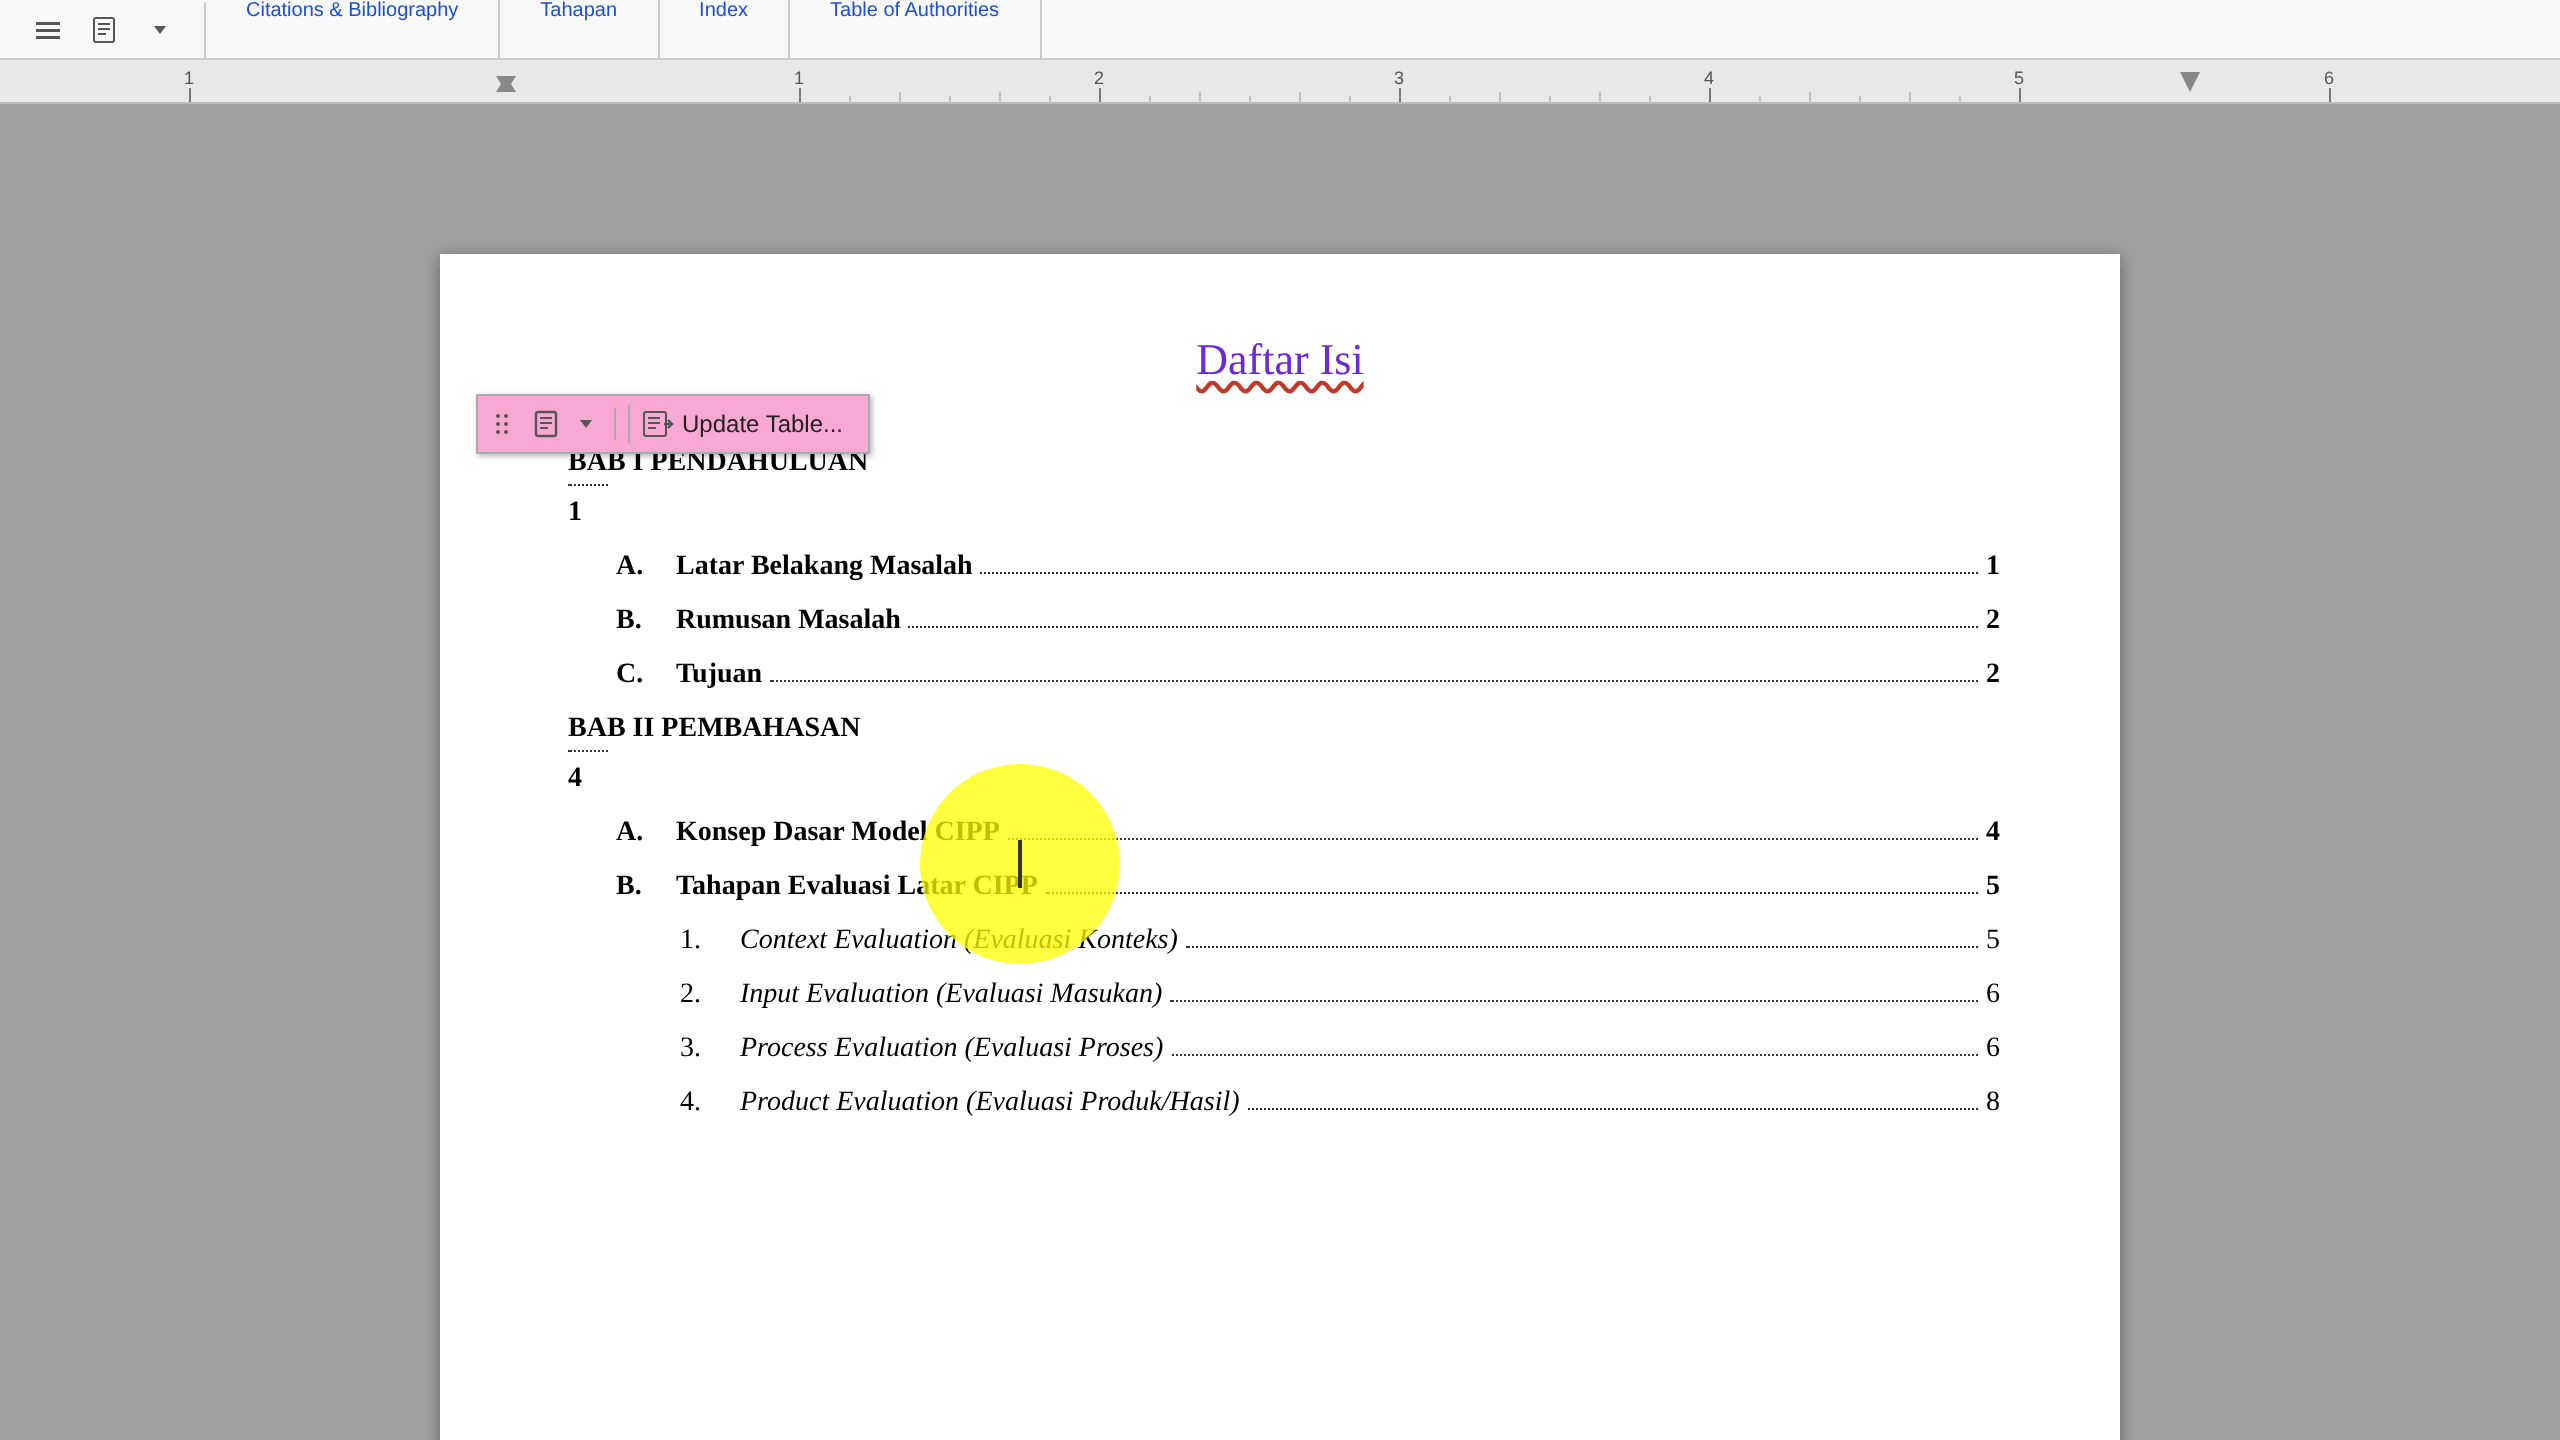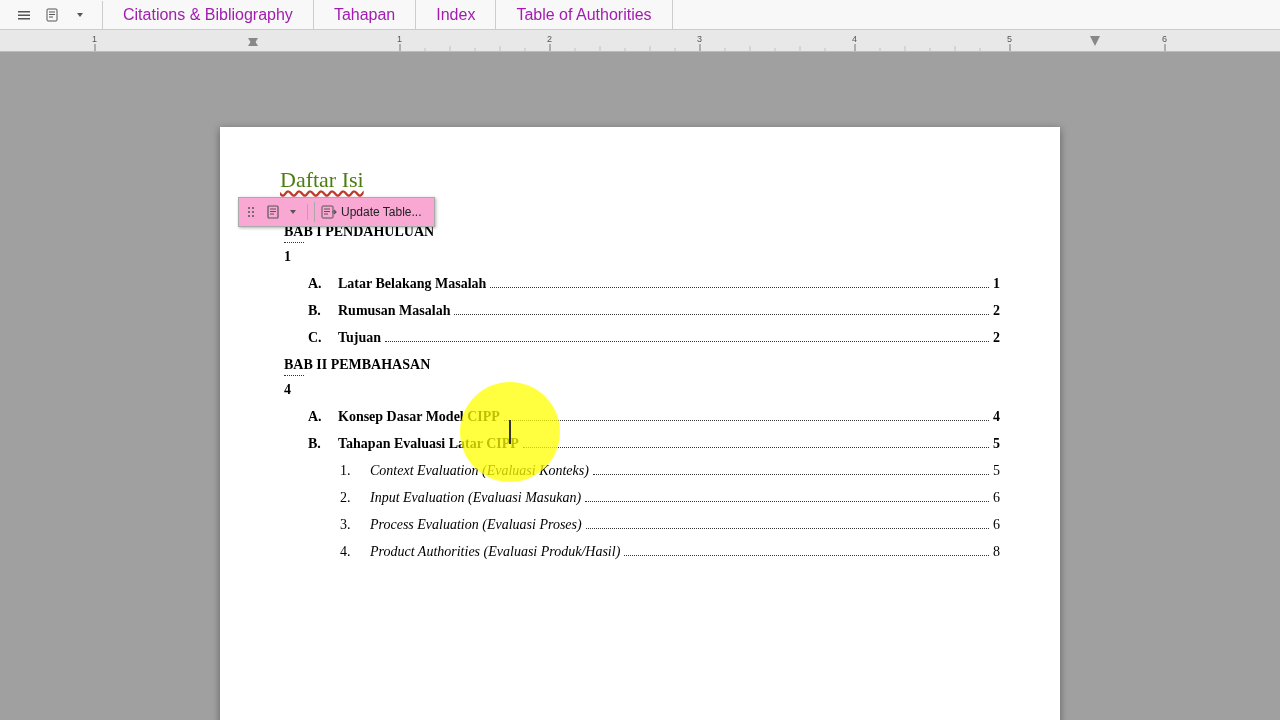--- a/index.html
+++ b/index.html
@@ -30,27 +30,26 @@
       align-items: center;
       justify-content: center;
       cursor: pointer;
       font-size: 14px;
       color: #333;
       border: 1px solid transparent;
     }
 
     .toolbar-group {
       display: flex;
-      align-items: center;
       height: 100%;
       padding: 0 20px;
       border-right: 1px solid #ccc;
       cursor: pointer;
-      font-size: 16px;
-      color: #a21caf;
+      font-size: 10px;
+      color: #1d4ed8;
       font-family: Arial, sans-serif;
     }
 
     .toolbar-left {
       display: flex;
       align-items: center;
       border-right: 1px solid #ccc;
       padding-right: 8px;
       margin-right: 0;
     }
@@ -122,22 +121,23 @@
       width: 840px;
       min-height: 650px;
       background: white;
       box-shadow: 0 2px 8px rgba(0,0,0,0.4);
       padding: 40px 60px 40px 60px;
       position: relative;
       margin-top: 60px;
     }
 
     .doc-title {
+      text-align: center;
       font-size: 22px;
-      color: #4d7c0f;
+      color: #6d28d9;
       font-family: 'Times New Roman', Times, serif;
       margin-bottom: 28px;
       font-weight: normal;
       text-decoration: underline wavy #c0392b;
       text-underline-offset: 3px;
     }
 
     .toc-entry {
       display: flex;
       align-items: baseline;
@@ -442,21 +442,21 @@
           <span class="entry-page">6</span>
         </div>
         <div class="toc-entry level2">
           <span class="entry-label">3.</span>
           <span class="entry-text"><em>Process Evaluation</em> (Evaluasi Proses)</span>
           <span class="entry-dots"></span>
           <span class="entry-page">6</span>
         </div>
         <div class="toc-entry level2">
           <span class="entry-label">4.</span>
-          <span class="entry-text"><em>Product Authorities</em> (Evaluasi Produk/Hasil)</span>
+          <span class="entry-text"><em>Product Evaluation</em> (Evaluasi Produk/Hasil)</span>
           <span class="entry-dots"></span>
           <span class="entry-page">8</span>
         </div>
       </div>
   </div>
 
   <div class="cursor-highlight">
     <div class="cursor-line"></div>
   </div>
 

